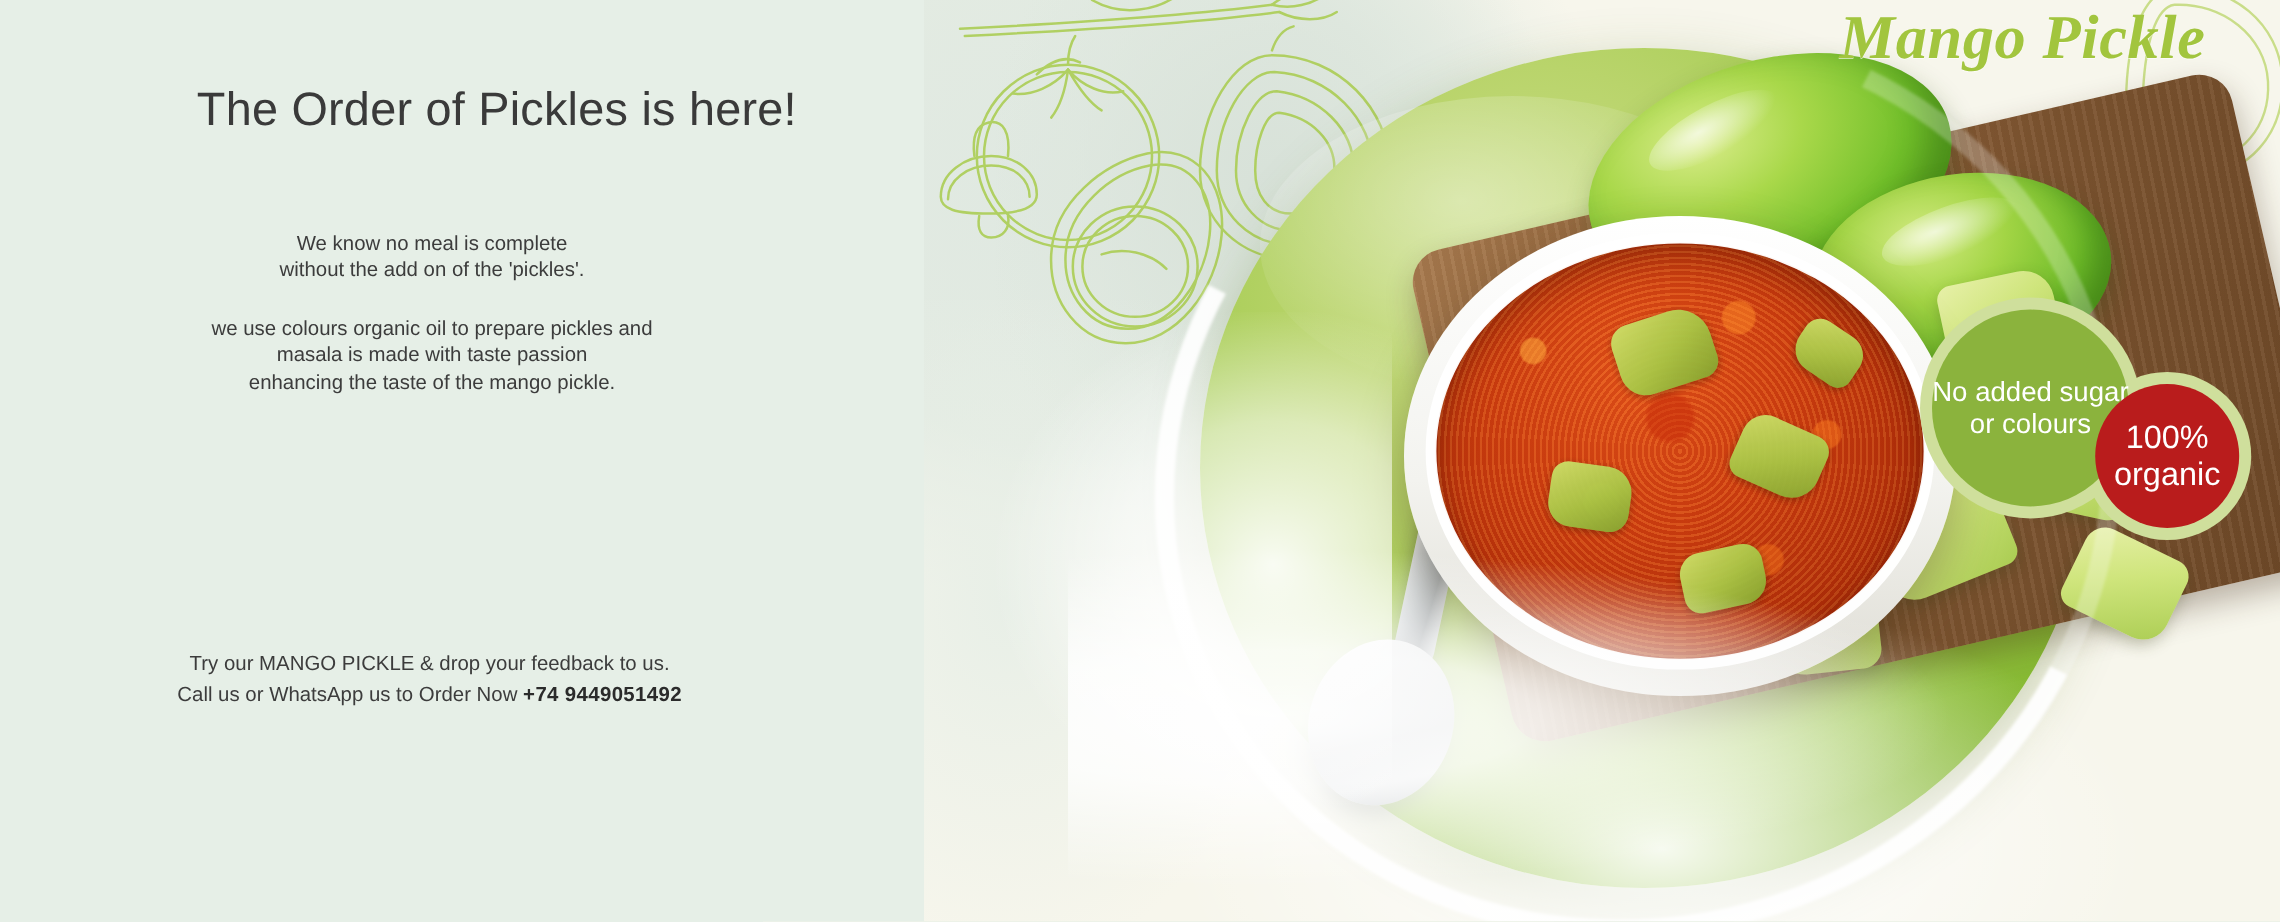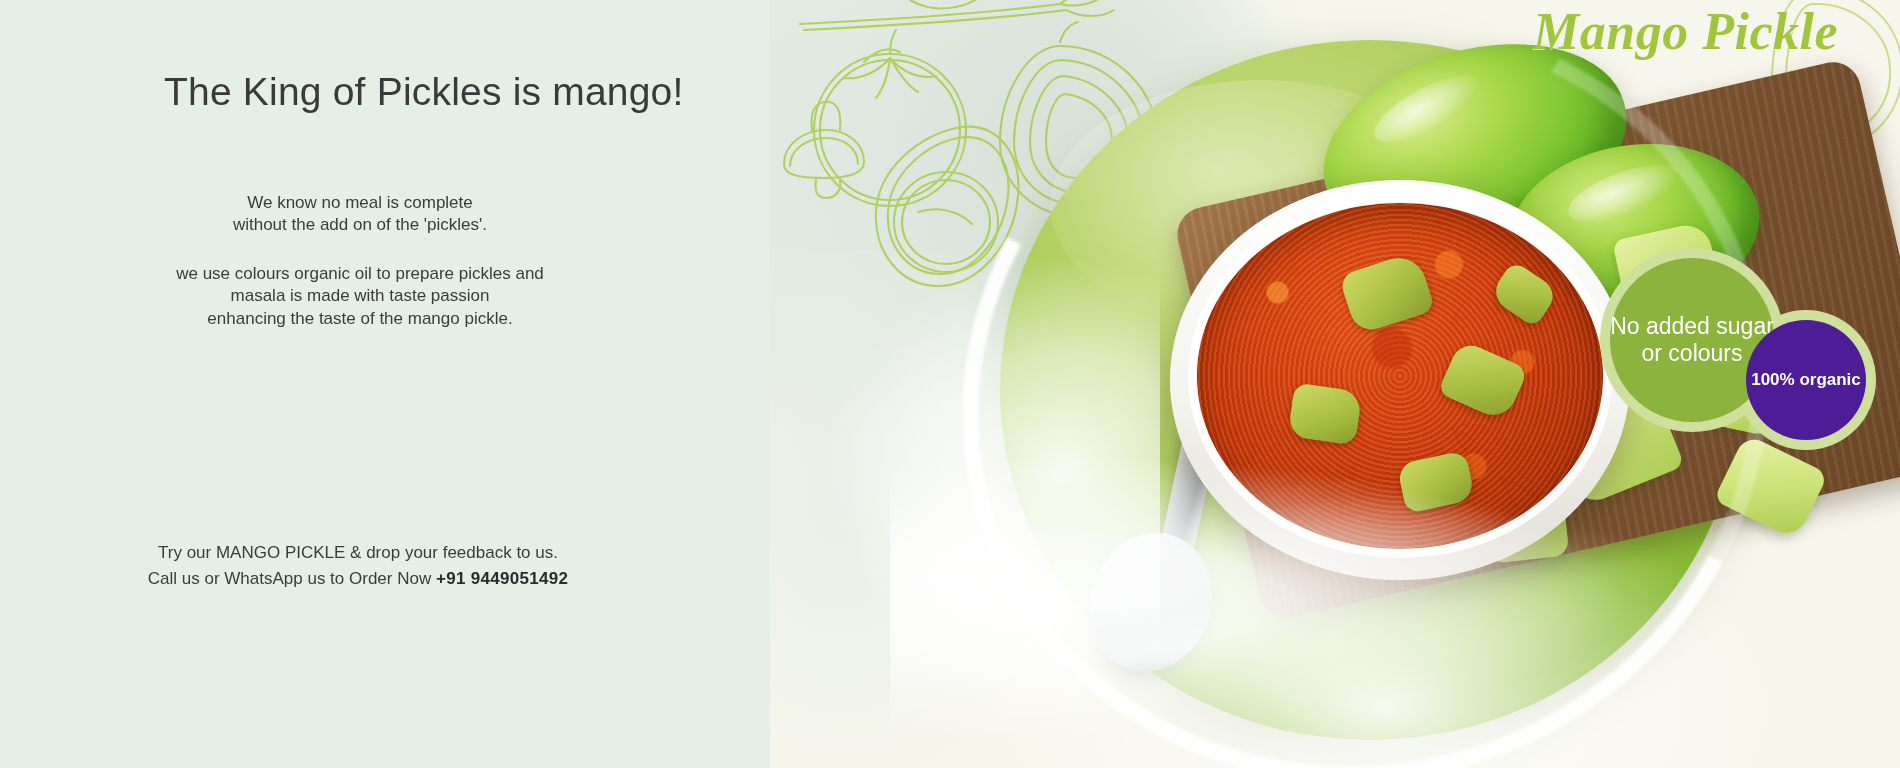--- a/index.html
+++ b/index.html
@@ -181,21 +181,21 @@
   .badge-group { position:absolute; left:830px; top:248px; width:290px; height:200px; }
   .badge {
     position:absolute; border-radius:50%;
     display:flex; align-items:center; justify-content:center; text-align:center;
     color:#ffffff; line-height:1.16; font-weight:400;
   }
   .badge-halo { position:absolute; border-radius:50%; background:#cfdf9c; }
   .halo-a { left:0px;   top:0px;  width:184px; height:184px; }
   .halo-b { left:136px; top:62px; width:140px; height:140px; }
   .badge-a { left:10px;  top:10px;  width:164px; height:164px; background:#8bb33d; font-size:23px; }
-  .badge-b { left:146px; top:72px;  width:120px; height:120px; background:#4c1d95; font-size:17px;font-weight:bold; }
+  .badge-b { left:146px; top:72px;  width:120px; height:120px; background:#b91c1c; font-size:27px; }
 
   
   .pickle-title {
     position:absolute; right:62px; top:2px;
     font-family:"Liberation Serif", "DejaVu Serif", serif;
     font-style:italic; font-weight:700;
     font-size:52px; color:#a2c53e; letter-spacing:.5px;
     text-shadow:0 1px 0 rgba(255,255,255,.6);
   }
 
@@ -337,30 +337,30 @@
       </div>
       <div class="badge badge-b">
         <span>100% organic</span>
       </div>
     </div>
 
     <div class="pickle-title">Mango Pickle</div>
   </div>
 
   <div class="copy">
-    <h1 class="headline">The King of Pickles is mango!</h1>
+    <h1 class="headline">The Order of Pickles is here!</h1>
 
     <div class="body-copy">
       <p>We know no meal is complete</p>
       <p>without the add on of the 'pickles'.</p>
       <div class="body-gap"></div>
       <p>we use colours organic oil to prepare pickles and</p>
       <p>masala is made with taste passion</p>
       <p>enhancing the taste of the mango pickle.</p>
     </div>
 
     <div class="cta">
       <div>Try our MANGO PICKLE &amp; drop your feedback to us.</div>
-      <div><span>Call us or WhatsApp us to Order Now </span><span class="phone">+91 9449051492</span></div>
+      <div><span>Call us or WhatsApp us to Order Now </span><span class="phone">+74 9449051492</span></div>
     </div>
   </div>
 
 </div>
 
 </body></html>

